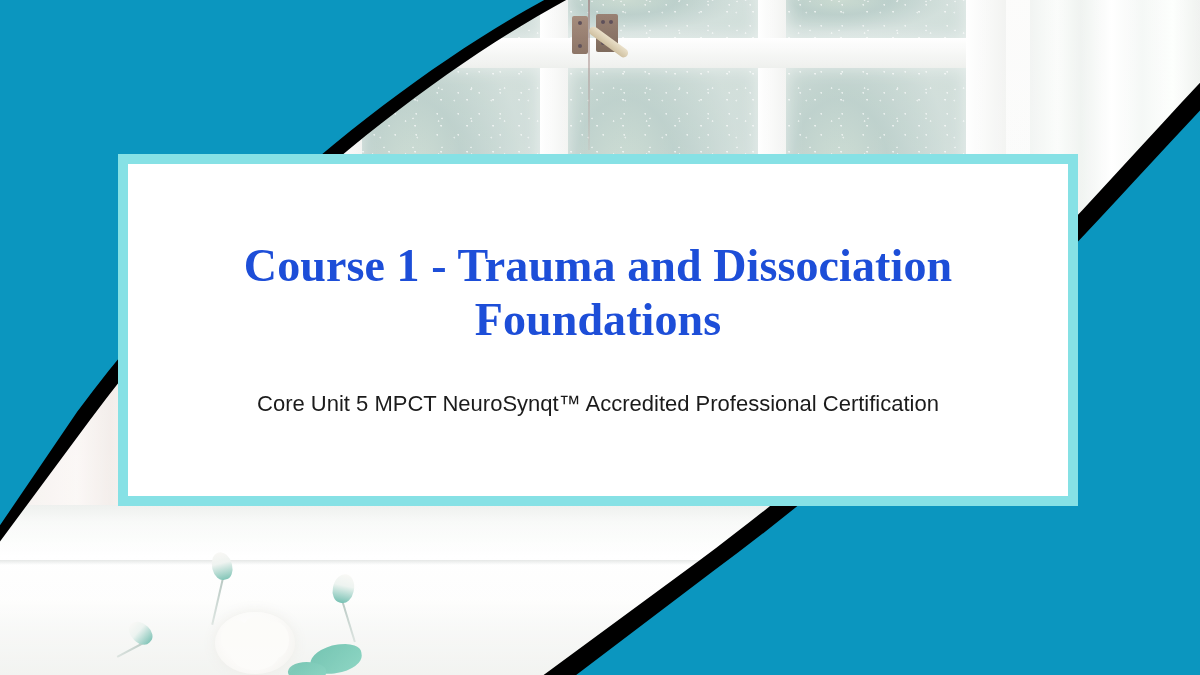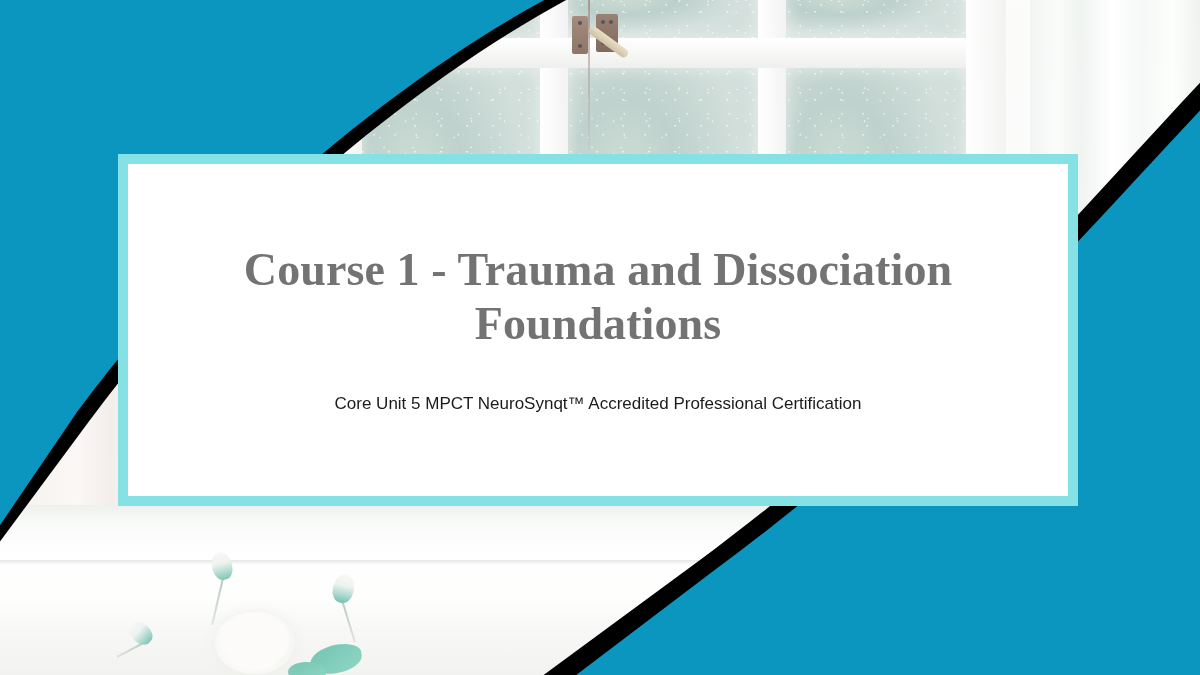--- a/index.html
+++ b/index.html
@@ -216,31 +216,31 @@
     flex-direction: column;
     align-items: center;
     justify-content: center;
     padding: 0 38px;
   }
   .card-title {
     font-family: "Liberation Serif", "DejaVu Serif", serif;
     font-weight: bold;
     font-size: 46px;
     line-height: 1.18;
-    color: #737373;
+    color: #1d4ed8;
     text-align: center;
     margin: 0;
     letter-spacing: .1px;
     max-width: 840px;
   }
   .card-subtitle {
     margin: 40px 0 0 0;
     text-align: center;
     color: #1b1b1b;
-    font-size: 17px;
+    font-size: 22px;
     line-height: 1.55;
     font-family: "Liberation Sans", sans-serif;
     font-weight: normal;
   }
   .card-subtitle .sub-line { display: block; white-space: nowrap; }
 </style>
 </head>
 <body>
 
 <div id="slide">

